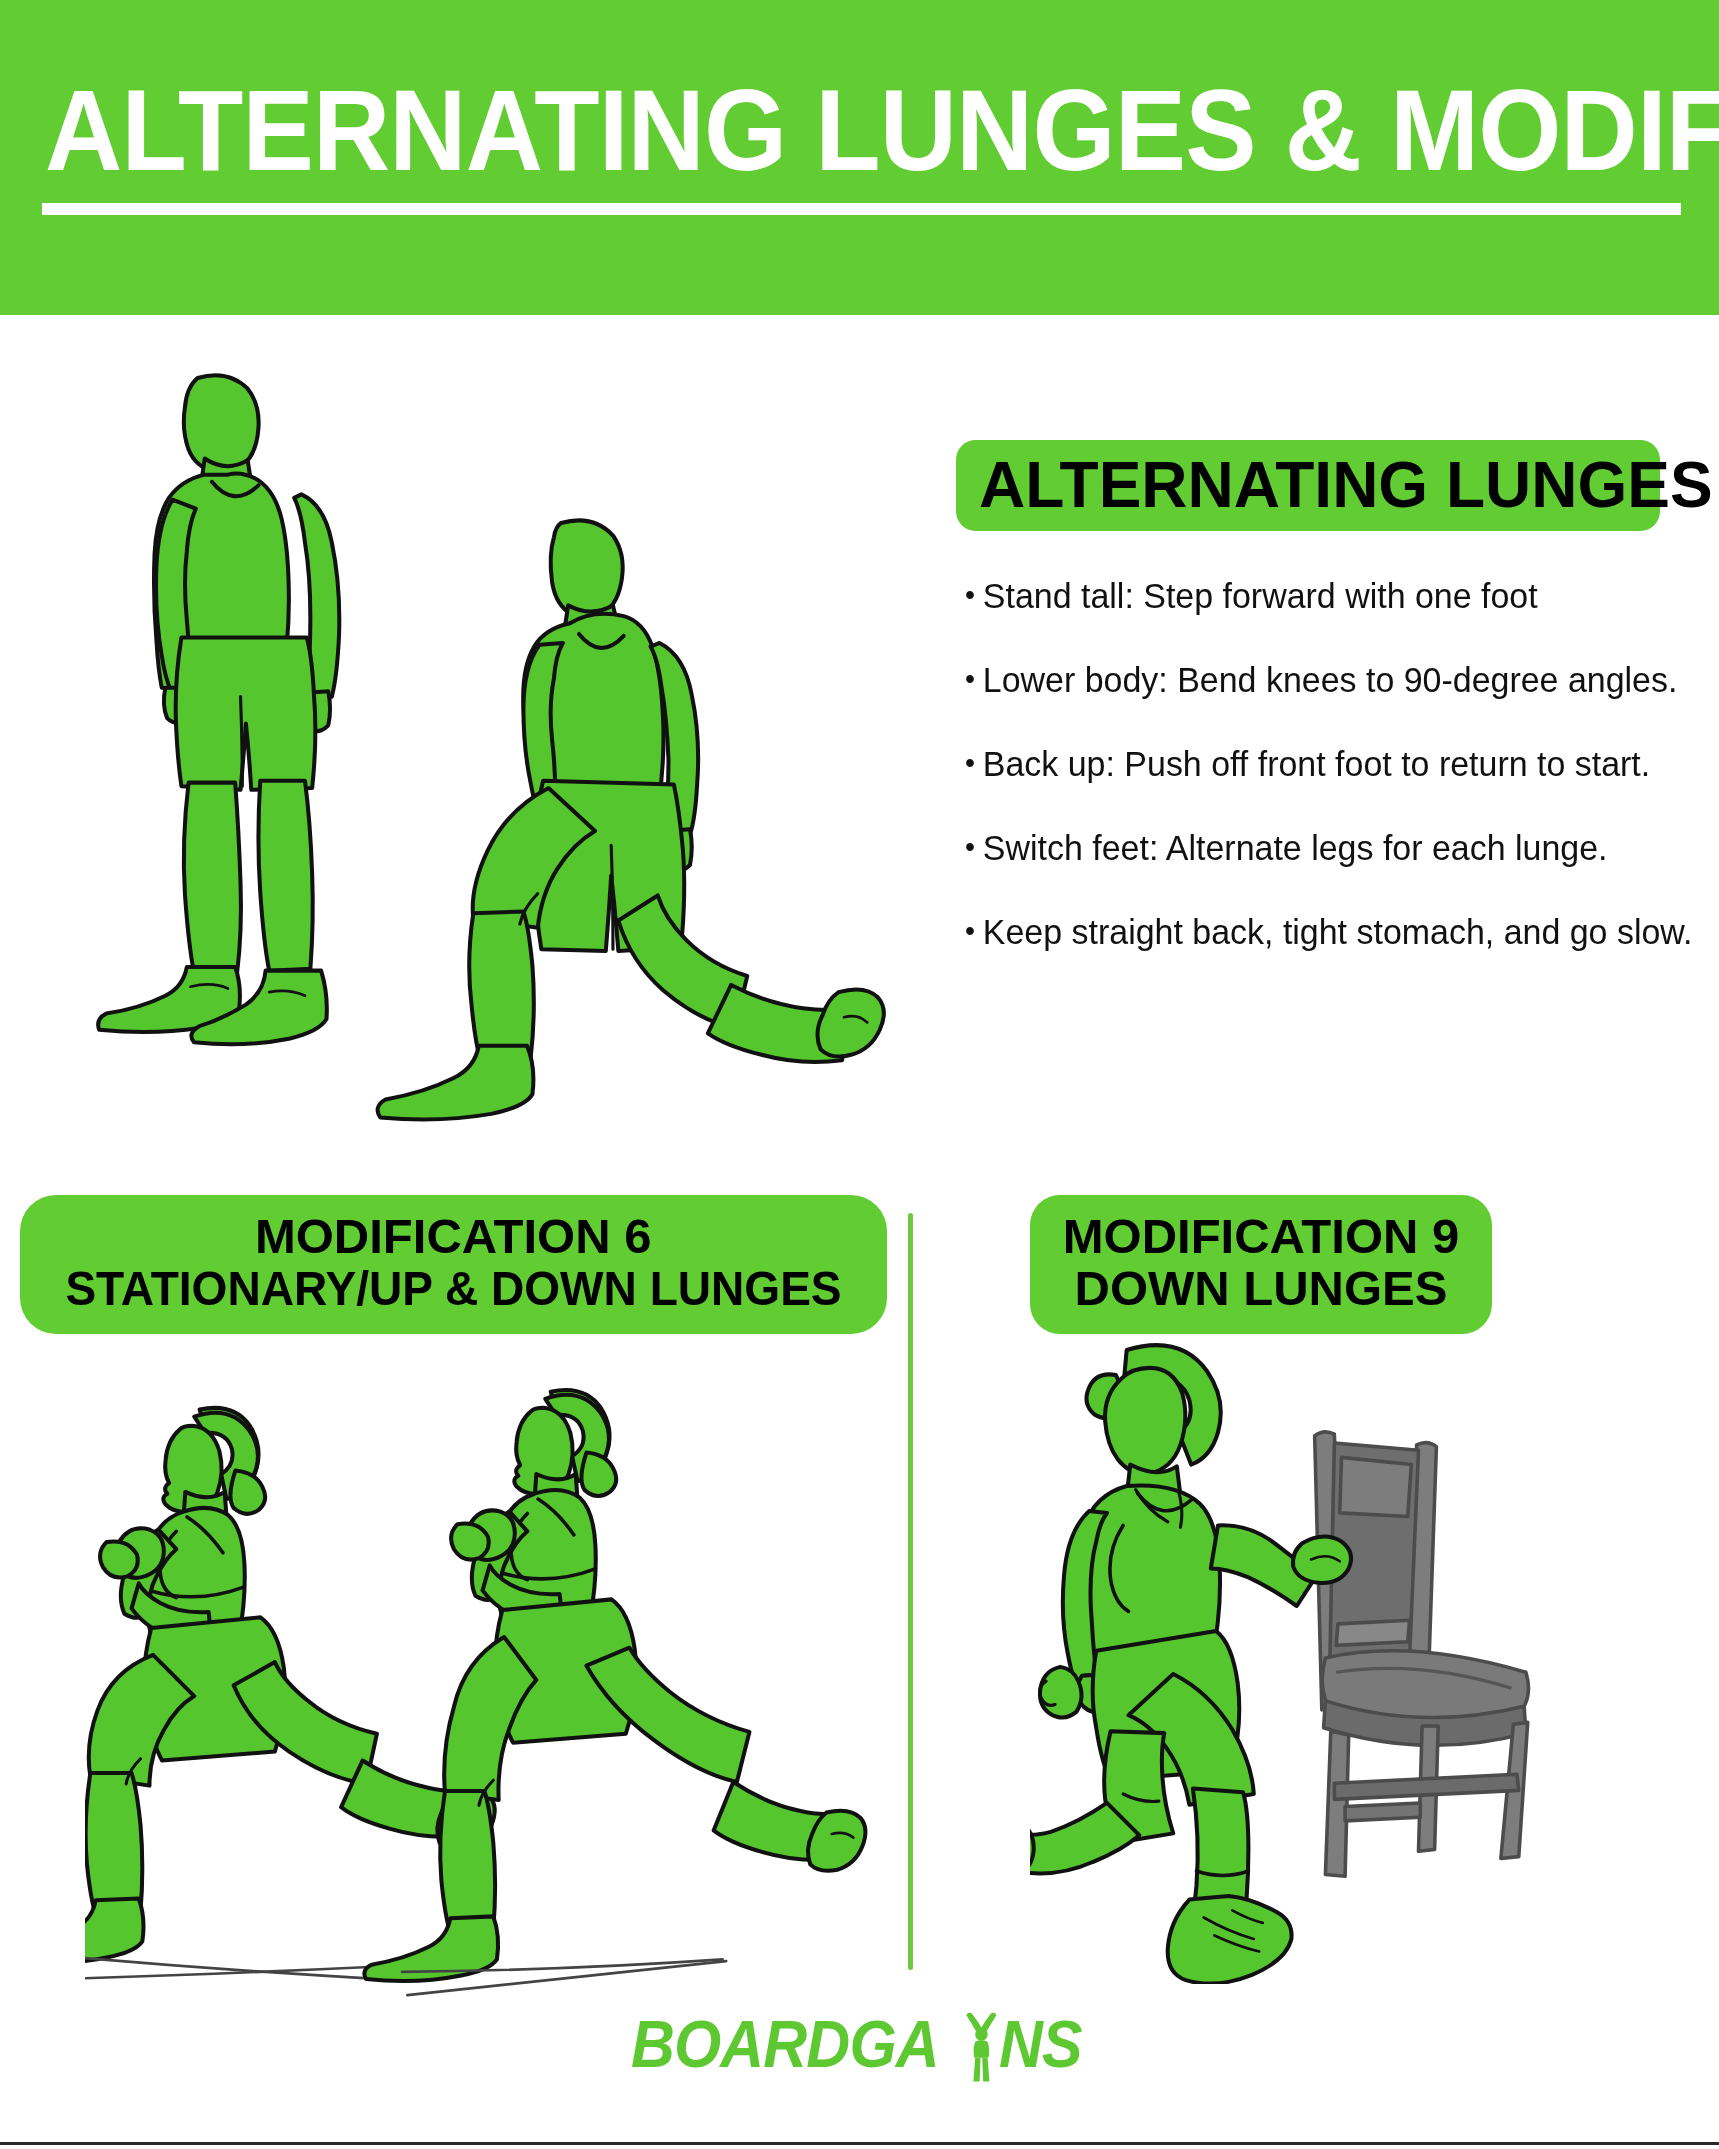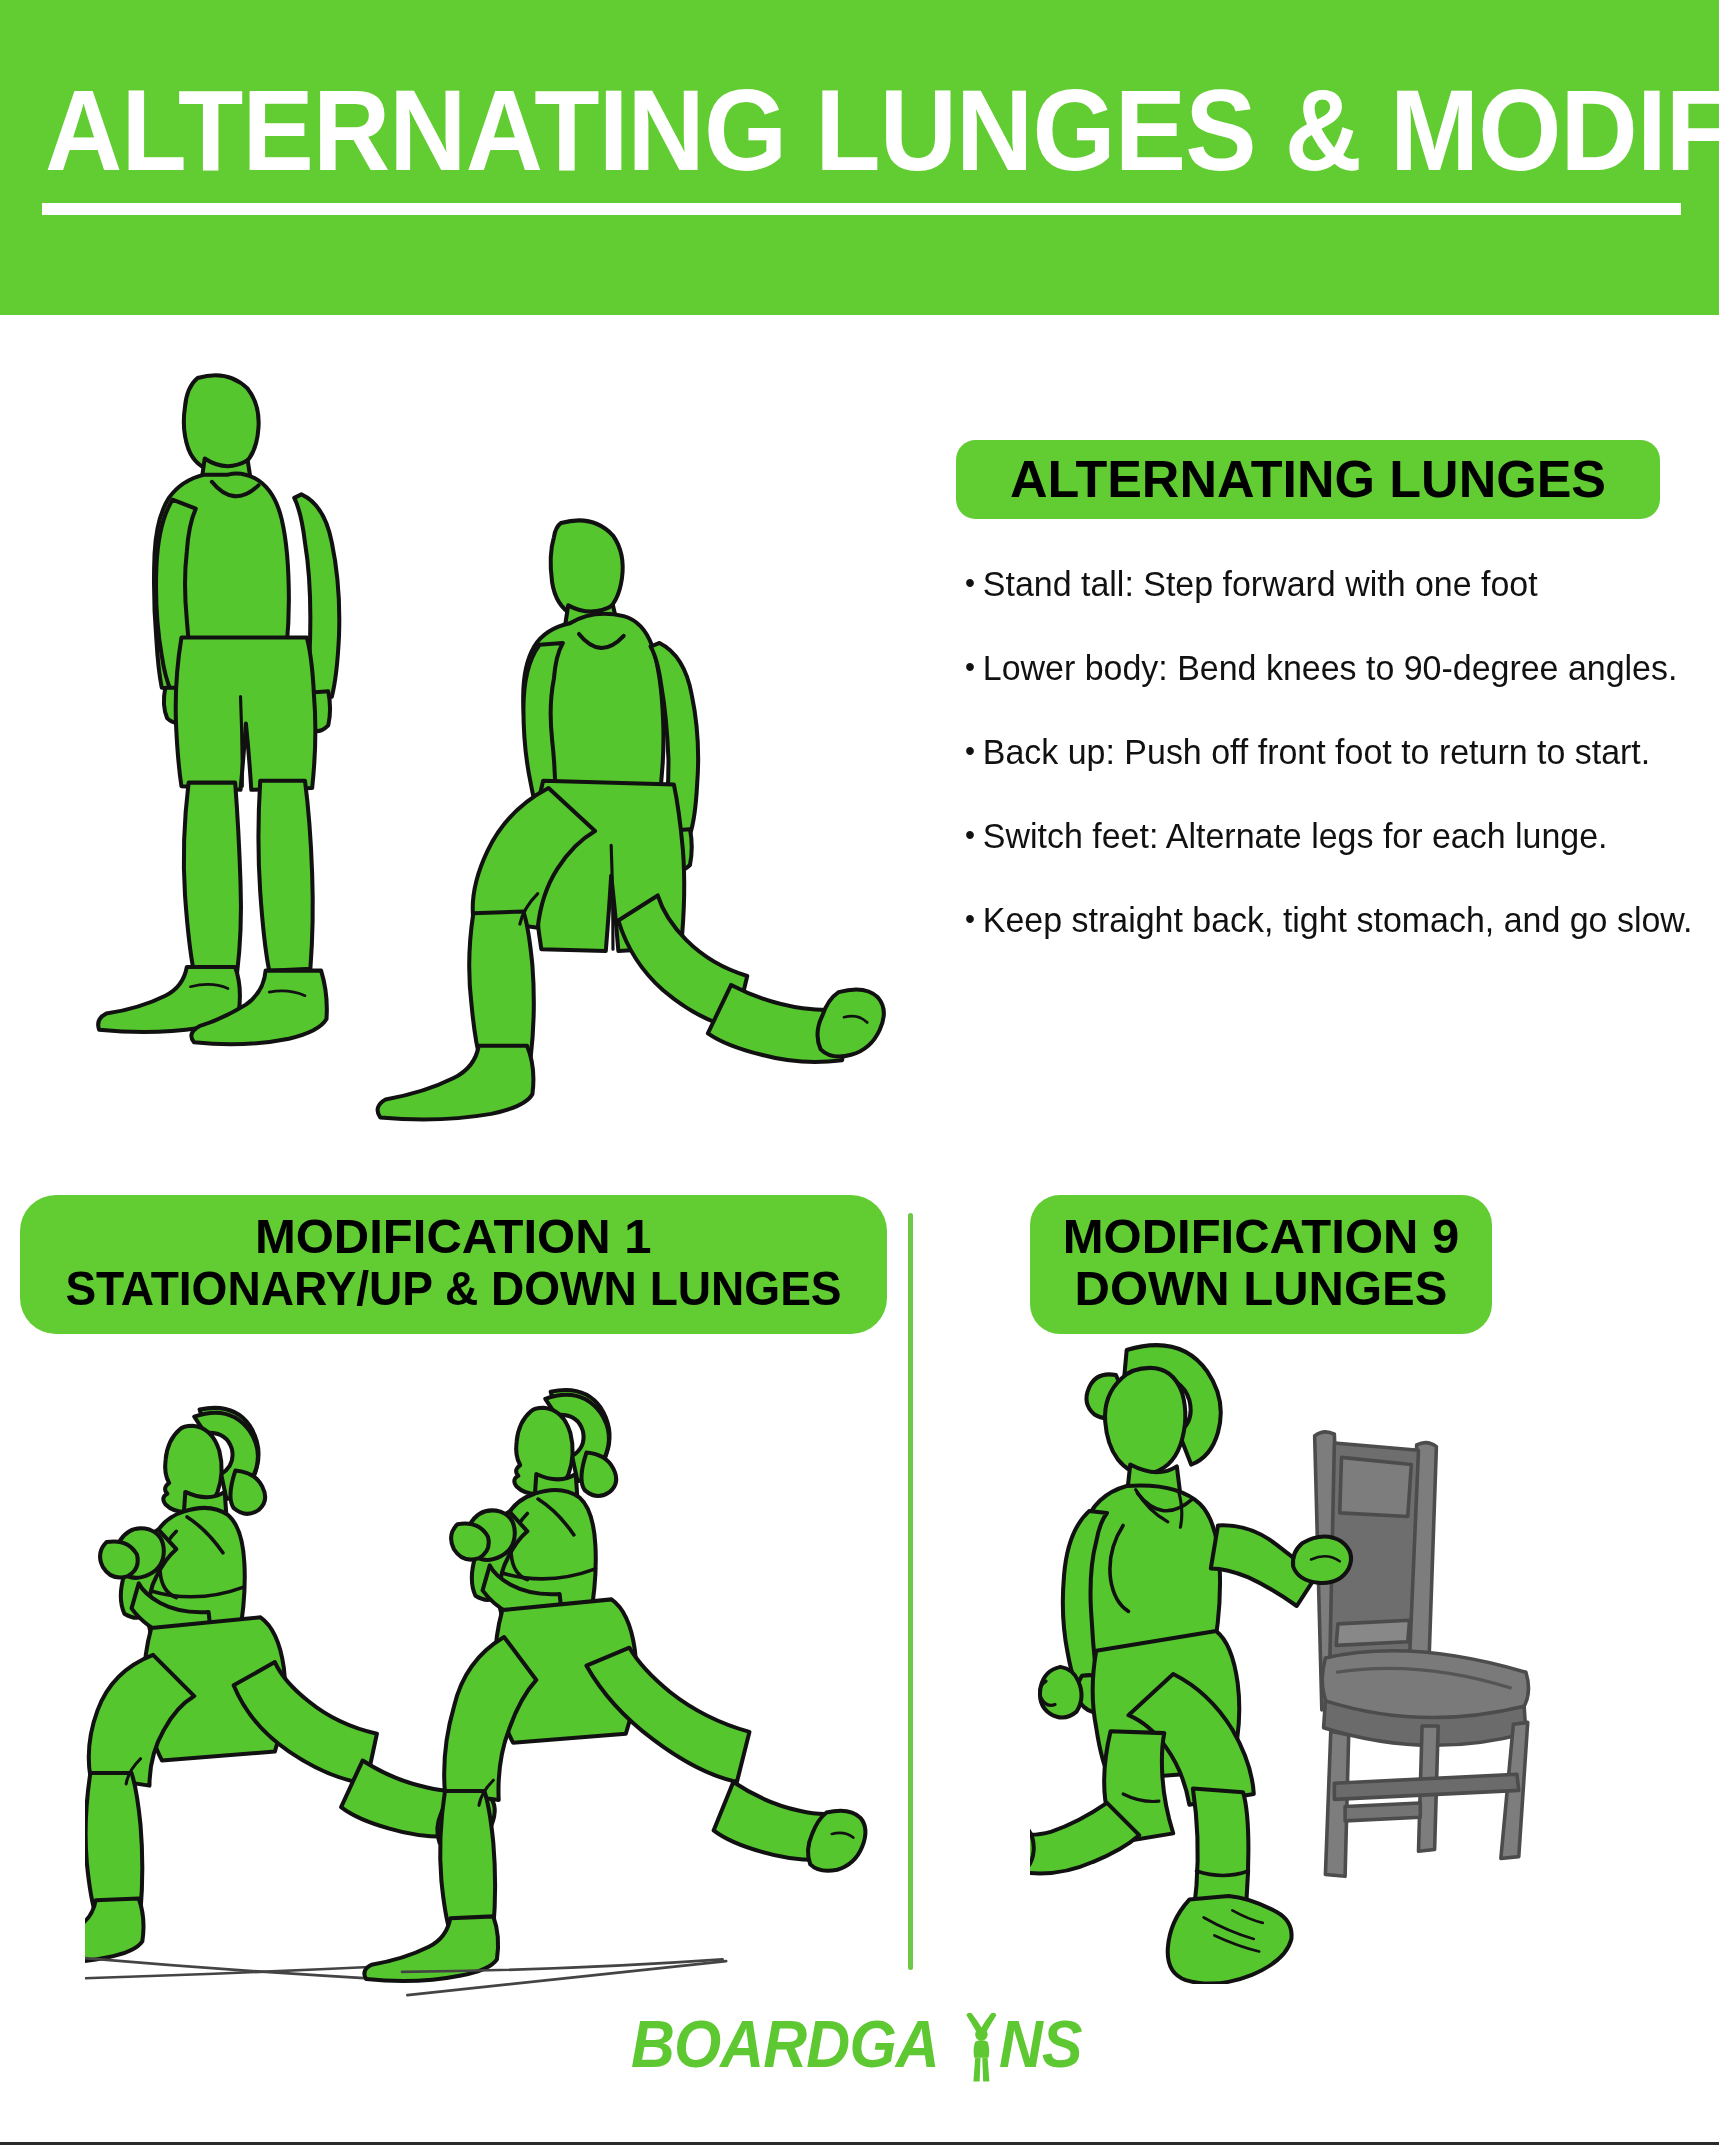--- a/index.html
+++ b/index.html
@@ -41,21 +41,21 @@
   .pill{
     display:inline-block;
     background:#62cc33;
     border-radius:19.7px;
     padding:12.5px 23px 14.3px 23px;
     box-sizing:border-box;
   }
   .pill-title{
     font-family:"Liberation Sans Narrow","Liberation Sans",sans-serif;
     font-weight:bold;
-    font-size:52px;
+    font-size:64px;
     line-height:1.0;
     color:#000000;
     letter-spacing:0px;
     white-space:nowrap;
     transform:scaleX(0.95);
     transform-origin:left center;
   }
   .pill-wide{width:704px;text-align:center;}
   .pill-wide .pill-title{transform:scaleX(0.95);transform-origin:center center;}
 
@@ -228,21 +228,21 @@
         </li>
       </ul>
     </div>
   </div>
 
   <div class="mods">
 
     <div class="mod-divider"></div>
 
     <div class="mod1-pill">
-      <div class="mod-line">MODIFICATION 1</div>
+      <div class="mod-line">MODIFICATION 6</div>
       <div class="mod-line compress">STATIONARY/UP &amp; DOWN LUNGES</div>
     </div>
 
     <div class="mod2-pill">
       <div class="mod-line">MODIFICATION 9</div>
       <div class="mod-line">DOWN LUNGES</div>
     </div>
 
     <svg class="fig-mod1" viewBox="0 0 880 700">
       <g fill="#56c62e" stroke="#111" stroke-width="4.5" stroke-linejoin="round" stroke-linecap="round">

